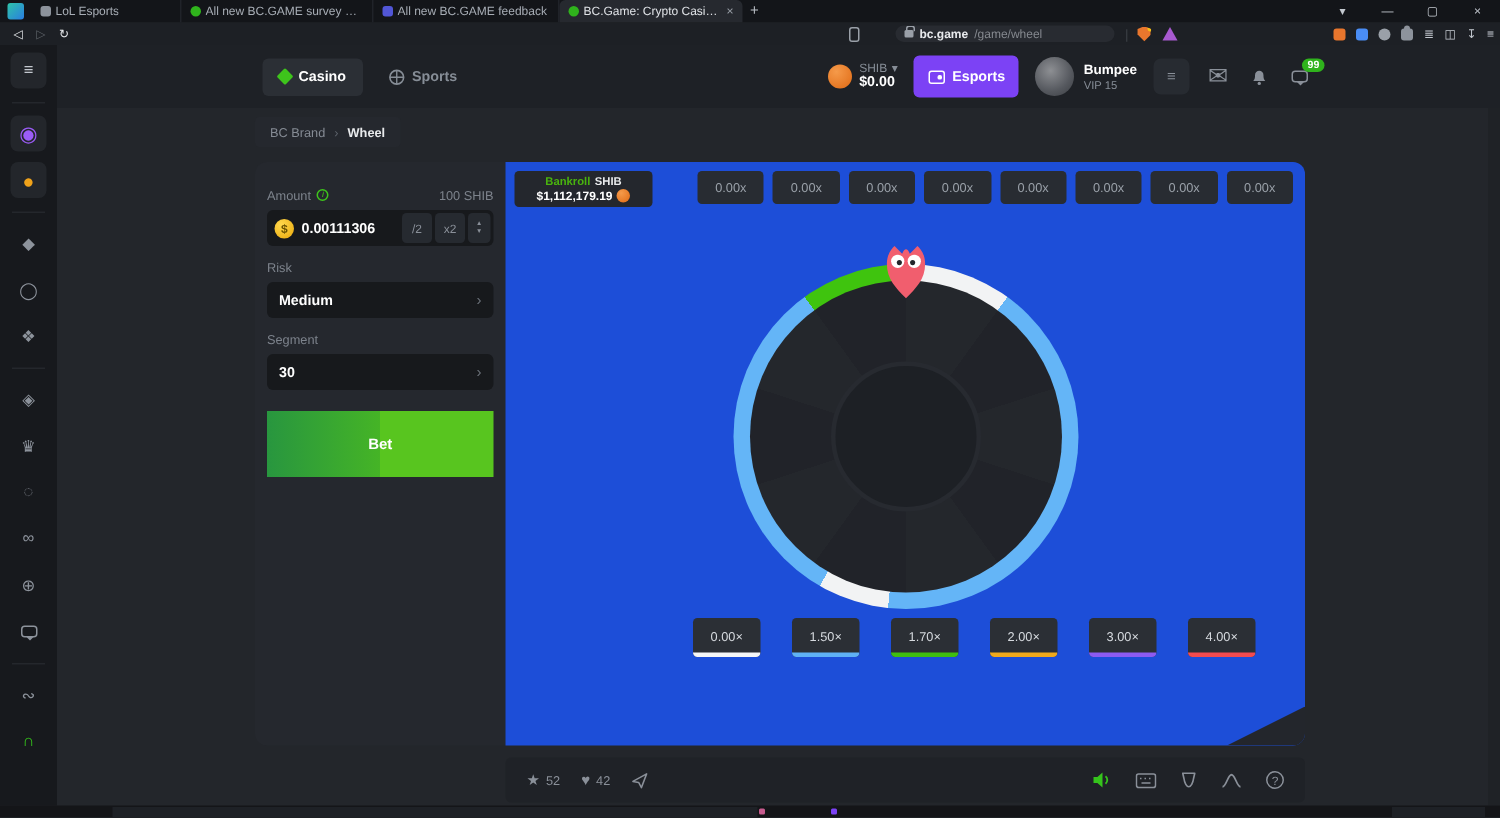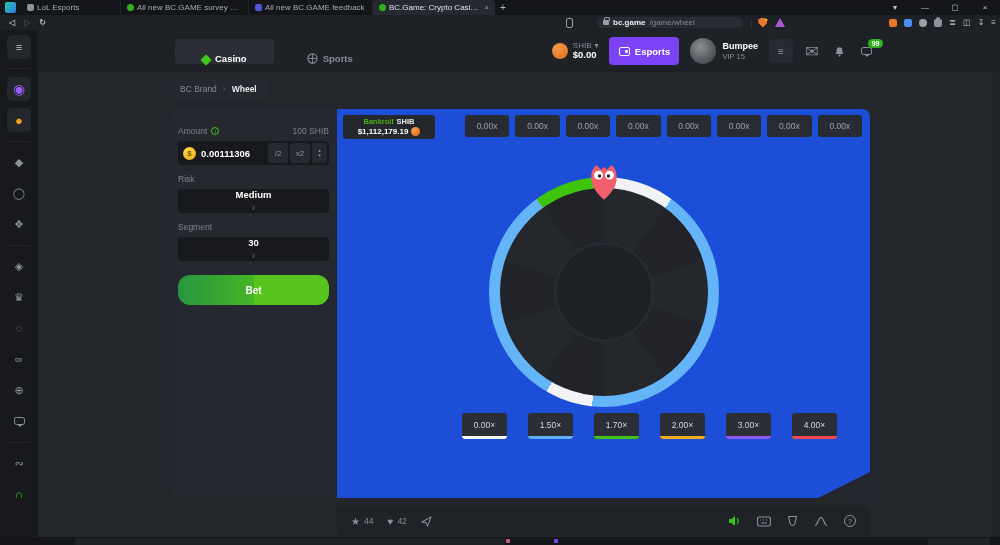--- a/index.html
+++ b/index.html
@@ -41,21 +41,21 @@
   .approw { display:flex; height:507px; }
   .sitebar { width:38px; background:#17191d; display:flex; flex-direction:column; align-items:center; padding-top:5px; flex:none; }
   .sb-item { width:24px; height:24px; display:flex; align-items:center; justify-content:center; font-size:11px; margin-bottom:7px; }
   .sb-item.boxed { background:#23262b; border-radius:5px; }
   .sb-div { width:22px; height:1px; background:#24272c; margin:2px 0 8px; }
   .bubble { width:11px; height:8px; border:1.2px solid currentColor; border-radius:2.5px; position:relative; }
   .bubble:after { content:""; position:absolute; left:2px; bottom:-3px; border-left:3px solid transparent; border-right:3px solid transparent; border-top:3px solid currentColor; }
 
   .sitemain { flex:1; display:flex; flex-direction:column; position:relative; }
   .siteheader { height:42px; background:#1e2126; display:flex; align-items:center; padding-left:137px; flex:none; }
-  .pillbtn { height:25px; padding:0 27px; border-radius:4px; display:flex; align-items:flex-end; gap:5px; font-size:9.5px; font-weight:bold; }
+  .pillbtn { height:25px; padding:0 11px; border-radius:4px; display:flex; align-items:center; gap:5px; font-size:9.5px; font-weight:bold; }
   .casino-btn { background:#2b2f35; color:#fff; }
   .sports-btn { color:#868d96; margin-left:6px; font-weight:bold; }
   .dia { width:8px; height:8px; background:#3ec41c; transform:rotate(45deg); border-radius:1px; }
   .hdr-right { margin-left:auto; margin-right:126px; display:flex; align-items:center; gap:11px; }
   .cursel { display:flex; align-items:center; gap:5px; }
   .coin { border-radius:50%; background:radial-gradient(circle at 35% 30%, #f59a4a, #e06a14); }
   .coin.c16 { width:16px; height:16px; }
   .coin.c9 { width:9px; height:9px; }
   .curcol { display:flex; flex-direction:column; line-height:1.15; }
   .curcode { font-size:8px; color:#868d96; display:flex; gap:3px; align-items:center; }
@@ -85,24 +85,24 @@
   .mtab { flex:1; display:flex; align-items:center; justify-content:center; font-size:9px; border-radius:3px; color:#7d838c; }
   .mtab.on { background:#2d3138; color:#fff; font-weight:bold; }
   .lblrow { margin-top:8px; display:flex; align-items:center; font-size:8.5px; color:#7d838c; height:12px; }
   .info-ic { width:8px; height:8px; border:1px solid #3ec41c; color:#3ec41c; border-radius:50%; font-size:6px; display:inline-flex; align-items:center; justify-content:center; margin-left:4px; font-style:italic; }
   .lbl-r { margin-left:auto; }
   .inprow { margin-top:4px; height:24px; background:#17191c; border-radius:4px; display:flex; align-items:center; padding:2px; }
   .coin-y { width:13px; height:13px; border-radius:50%; background:radial-gradient(circle at 35% 30%, #ffd84d, #eaa90b); color:#6b5200; font-size:8px; font-weight:bold; display:flex; align-items:center; justify-content:center; margin-left:3px; flex:none; }
   .amt-input { flex:1; min-width:0; background:transparent; border:none; outline:none; color:#fff; font-size:9.5px; font-weight:bold; padding-left:5px; font-family:"Liberation Sans", sans-serif; }
   .minibtn { width:20px; height:20px; background:#262a30; border-radius:3px; color:#8a9099; font-size:8px; display:flex; align-items:center; justify-content:center; margin-left:2px; flex:none; }
   .stepper { width:15px; height:20px; background:#262a30; border-radius:3px; display:flex; flex-direction:column; align-items:center; justify-content:center; color:#8a9099; font-size:5px; line-height:1.1; margin-left:2px; flex:none; }
-  .selrow { margin-top:4px; height:24px; background:#17191c; border-radius:4px; display:flex; align-items:center; padding:0 8px;flex-direction:column; }
+  .selrow { margin-top:4px; height:24px; background:#17191c; border-radius:4px; display:flex; align-items:center; padding:0 8px; }
   .selval { font-size:9.5px; font-weight:bold; color:#fff; flex:1; }
   .selchev { color:#6a7078; font-size:10px; }
-  .betbtn { margin-top:14px; height:30px; border-radius:12px; display:flex; align-items:center; justify-content:center; color:#fff; font-size:10px; font-weight:bold;
+  .betbtn { margin-top:14px; height:44px; border-radius:0; display:flex; align-items:center; justify-content:center; color:#fff; font-size:10px; font-weight:bold;
     background:linear-gradient(90deg,#28963f 0%,#45b426 50%,#58c51f 50%,#58c51f 100%); }
 
   .canvas { flex:1; height:389px; background:#1d4ed8; border-radius:0 8px 8px 0; position:relative; overflow:hidden; }
   .toprow { position:absolute; top:6px; left:6px; right:8px; display:flex; gap:6px; }
   .bankroll { width:92px; height:24px; background:#24272d; border-radius:3px; display:flex; flex-direction:column; align-items:center; justify-content:center; line-height:1.25; flex:none; }
   .bk1 { font-size:7.5px; font-weight:bold; }
   .bk1 .g { color:#49b30e; } .bk1 .w { color:#e8eaec; margin-left:3px; }
   .bk2 { font-size:8px; font-weight:bold; color:#fff; display:flex; align-items:center; gap:3px; }
   .hist { flex:1; display:flex; gap:6px; margin-left:24px; }
   .histbtn { flex:1; height:22px; background:#282c32; border-radius:3px; display:flex; align-items:center; justify-content:center; font-size:8.5px; color:#9aa1a9; }
@@ -410,21 +410,21 @@
           </div>
 
           <div class="resize"></div>
         </div>
       </div>
 
       
       <div class="gamefooter">
         <span class="fstat">
             <span class="gl">★</span>
-            <span>44</span>
+            <span>52</span>
           </span>
         <span class="fstat">
             <span class="gl">♥</span>
             <span>42</span>
           </span>
         <span class="fstat">
           <svg width="11" height="11" viewBox="0 0 12 12">
               <path d="M1 6.5 L11 1 L7.2 11 L5.2 7.2 Z" fill="none" stroke="#8a9099" stroke-width="1.1" stroke-linejoin="round"></path>
             </svg>
         </span>

